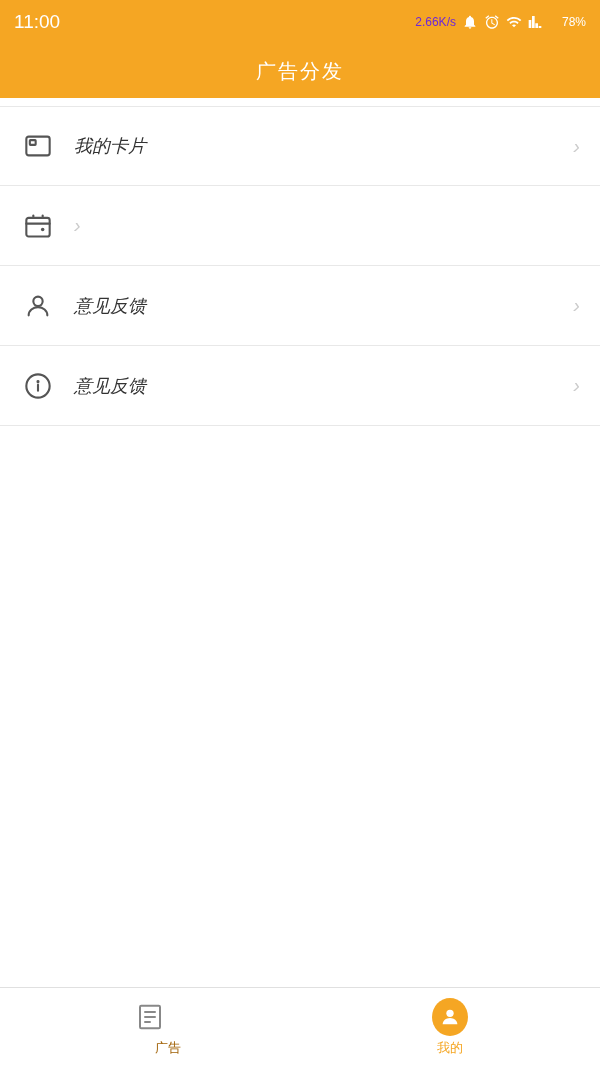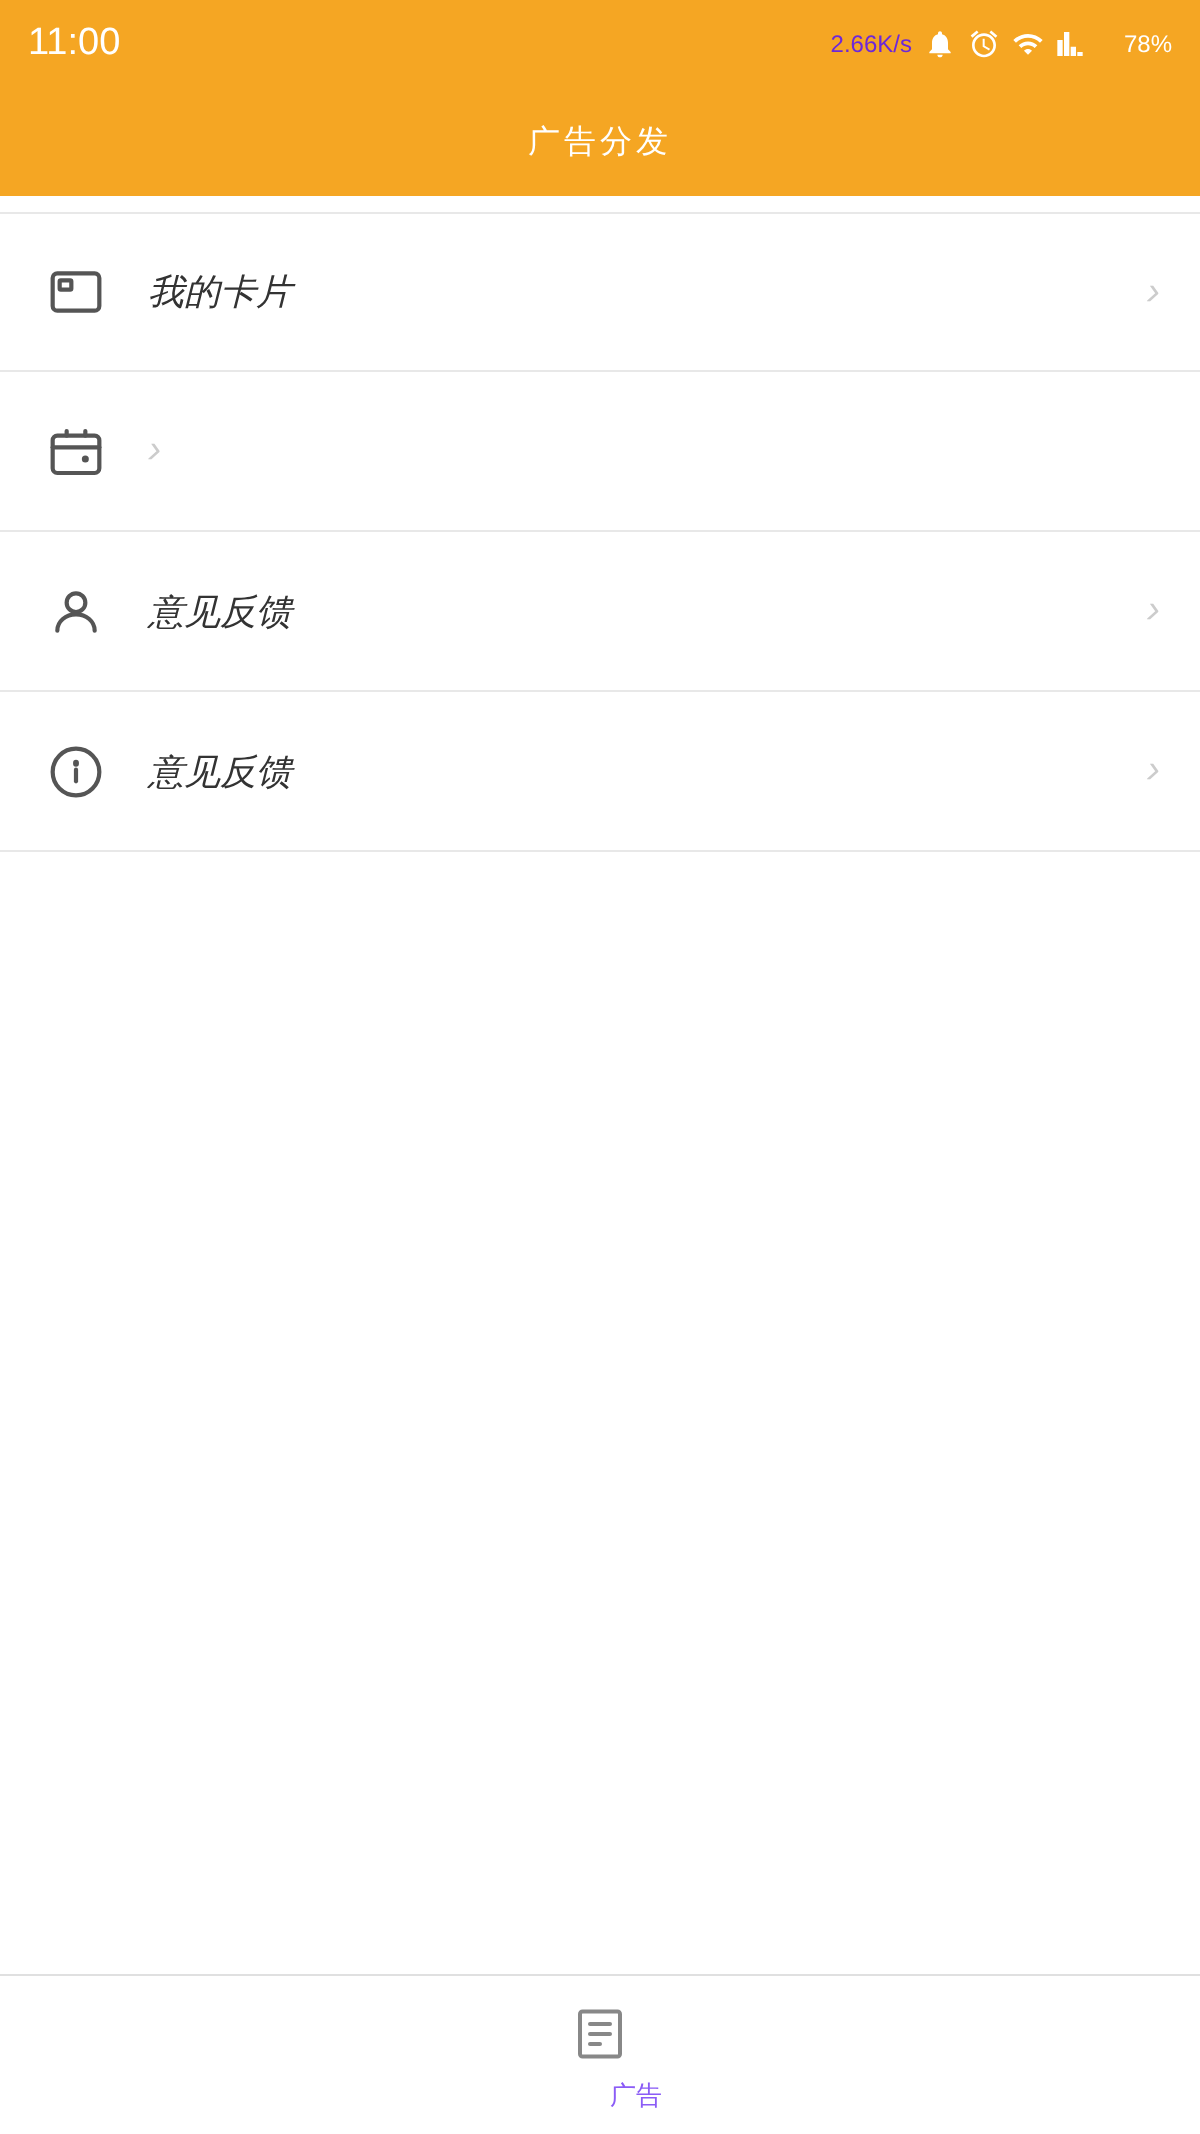--- a/index.html
+++ b/index.html
@@ -43,21 +43,21 @@
     
     .header {
       width: 100%;
       height: 54px;
       background: #f5a623;
       display: flex;
       align-items: center;
       justify-content: center;
     }
     .header-title {
-      font-size: 16px;
+      font-size: 20px;
       color: #fff;
       font-weight: 500;
       letter-spacing: 2px;
     }
 
     
     .menu-list {
       width: 100%;
       background: #fff;
     }
@@ -126,21 +126,21 @@
       width: 36px;
       height: 36px;
       display: flex;
       align-items: center;
       justify-content: center;
     }
     .tab-label {
       font-size: 13px;
     }
     .tab-label-inactive {
-      color: #8b5cf6;
+      color: #a16207;
       margin-left: 36px;
     }
     .tab-label-active {
       color: #f5a623;
     }
 
     
     .avatar-circle {
       width: 38px;
       height: 38px;
@@ -241,14 +241,25 @@
       <svg width="30" height="30" viewBox="0 0 24 24" fill="none" stroke="#888" stroke-width="1.6" stroke-linecap="round" stroke-linejoin="round">
         <rect x="4" y="3" width="16" height="18" rx="1"></rect>
         <line x1="8" y1="8" x2="16" y2="8"></line>
         <line x1="8" y1="12" x2="16" y2="12"></line>
         <line x1="8" y1="16" x2="12" y2="16"></line>
       </svg>
     </div>
     <span class="tab-label tab-label-inactive">广告</span>
   </div>
 
+  <div class="tab-item">
+    <div class="tab-icon">
+      <div class="avatar-circle">
+        <svg width="22" height="22" viewBox="0 0 24 24" fill="white">
+          <circle cx="12" cy="8" r="4"></circle>
+          <path d="M4 20c0-4 3.6-7 8-7s8 3 8 7" fill="white"></path>
+        </svg>
+      </div>
+    </div>
+    <span class="tab-label tab-label-active">我的</span>
+  </div>
 
 </div>
 
 </body></html>

